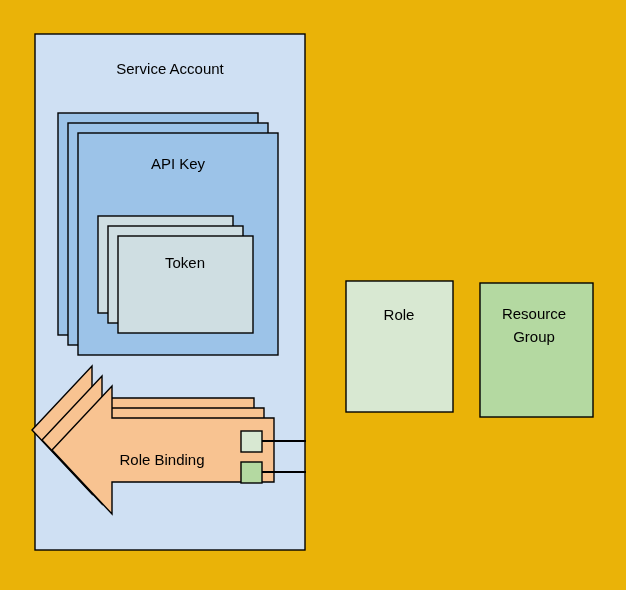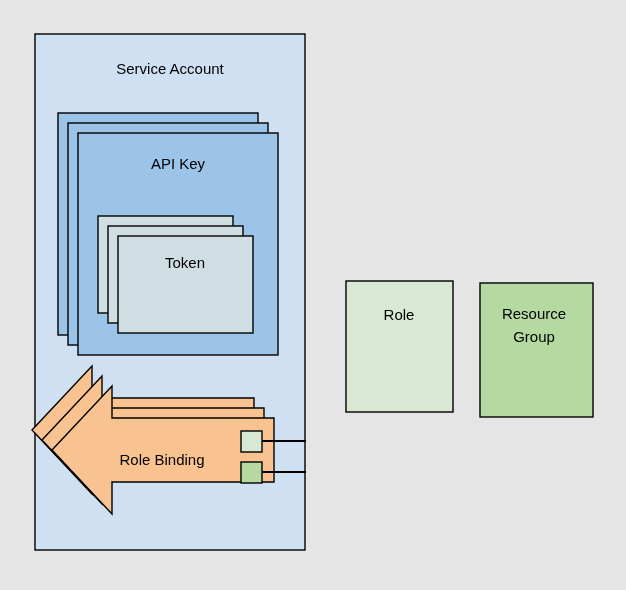--- a/index.html
+++ b/index.html
@@ -10,21 +10,21 @@
   body {
     width: 626px;
     height: 590px;
     overflow: hidden;
     font-family: "Liberation Sans", sans-serif;
   }
   #canvas {
     position: relative;
     width: 626px;
     height: 590px;
-    background: #e5e5e5;
+    background: #eab308;
   }
   svg#diagram {
     position: absolute;
     left: 0;
     top: 0;
     width: 626px;
     height: 590px;
     display: block;
   }
   .lbl {

